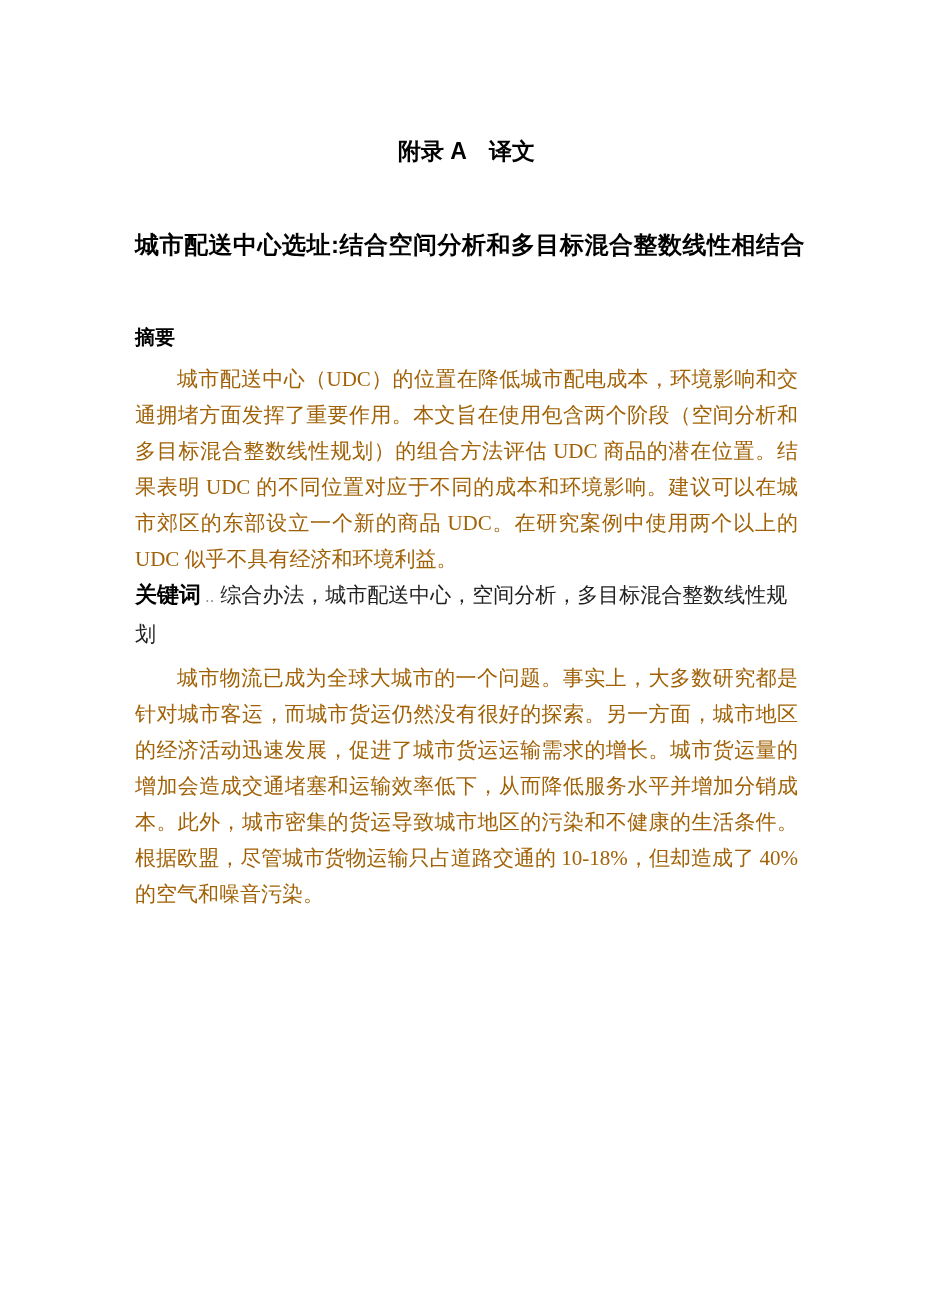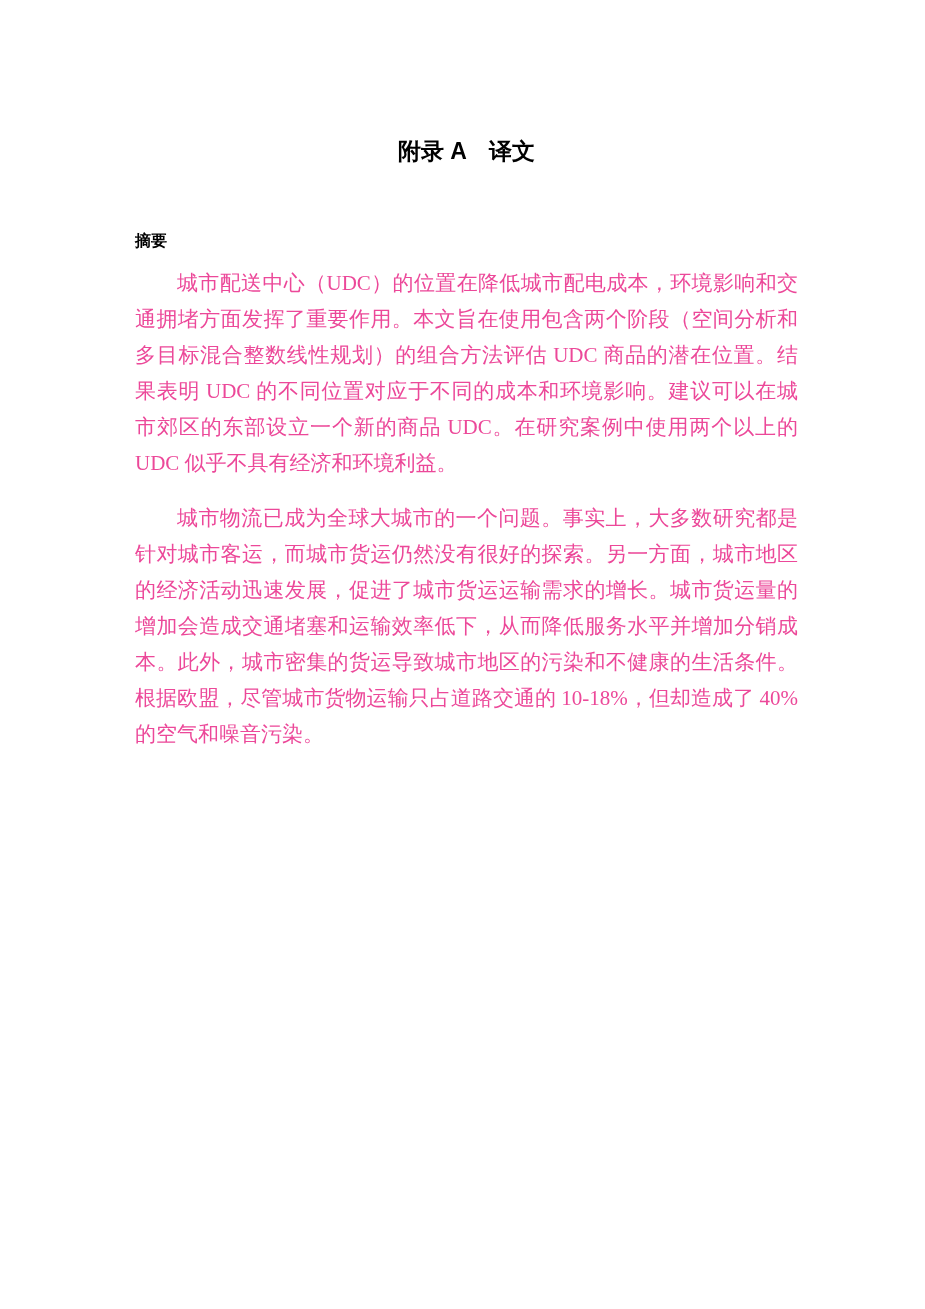--- a/index.html
+++ b/index.html
@@ -32,35 +32,35 @@
     font-weight: bold;
     font-size: 24px;
     line-height: 34px;
     color: #000000;
     letter-spacing: 0.5px;
     white-space: nowrap;
   }
   .section-label {
     font-family: "Liberation Sans", "DejaVu Sans", sans-serif;
     font-weight: bold;
-    font-size: 16px;
+    font-size: 20px;
     line-height: 36px;
     color: #000000;
   }
   .abstract-label {
     margin-top: 57px;
   }
   .body-para {
     margin: 0;
     font-family: "Liberation Serif", "DejaVu Serif", serif;
     font-size: 21px;
     line-height: 36px;
     text-align: justify;
     text-indent: 2em;
-    color: #ec4899;
+    color: #a16207;
   }
   .abstract-text {
     margin-top: 6px;
   }
   .keywords-line {
     font-size: 21px;
     line-height: 36px;
   }
   .kw-label {
     font-family: "Liberation Sans", "DejaVu Sans", sans-serif;
@@ -74,35 +74,39 @@
     color: #8c8c8c;
     margin: 0 3px 0 4px;
     letter-spacing: 3px;
   }
   .kw-text {
     font-family: "Liberation Serif", "DejaVu Serif", serif;
     font-size: 21px;
     color: #222222;
   }
   .intro-first {
-    margin-top: 19px;
+    margin-top: 8px;
   }
 </style>
 </head>
 <body>
 
 <div class="doc-page">
 
   <div class="doc-title">附录 A　译文</div>
 
+  <h1 class="article-heading">城市配送中心选址:结合空间分析和多目标混合整数线性相结合</h1>
 
   <div class="section-label abstract-label">摘要</div>
 
   <p class="body-para abstract-text">城市配送中心（UDC）的位置在降低城市配电成本，环境影响和交通拥堵方面发挥了重要作用。本文旨在使用包含两个阶段（空间分析和多目标混合整数线性规划）的组合方法评估 UDC 商品的潜在位置。结果表明 UDC 的不同位置对应于不同的成本和环境影响。建议可以在城市郊区的东部设立一个新的商品 UDC。在研究案例中使用两个以上的 UDC 似乎不具有经济和环境利益。</p>
 
+  <div class="keywords-line">
+    <span class="kw-label">关键词</span><span class="kw-sep">‥</span><span class="kw-text">综合办法，城市配送中心，空间分析，多目标混合整数线性规划</span>
+  </div>
 
 
   <p class="body-para intro-first">城市物流已成为全球大城市的一个问题。事实上，大多数研究都是针对城市客运，而城市货运仍然没有很好的探索。另一方面，城市地区的经济活动迅速发展，促进了城市货运运输需求的增长。城市货运量的增加会造成交通堵塞和运输效率低下，从而降低服务水平并增加分销成本。此外，城市密集的货运导致城市地区的污染和不健康的生活条件。根据欧盟，尽管城市货物运输只占道路交通的 10-18%，但却造成了 40%的空气和噪音污染。</p>
 
 
 
 
 </div>
 
 </body></html>

